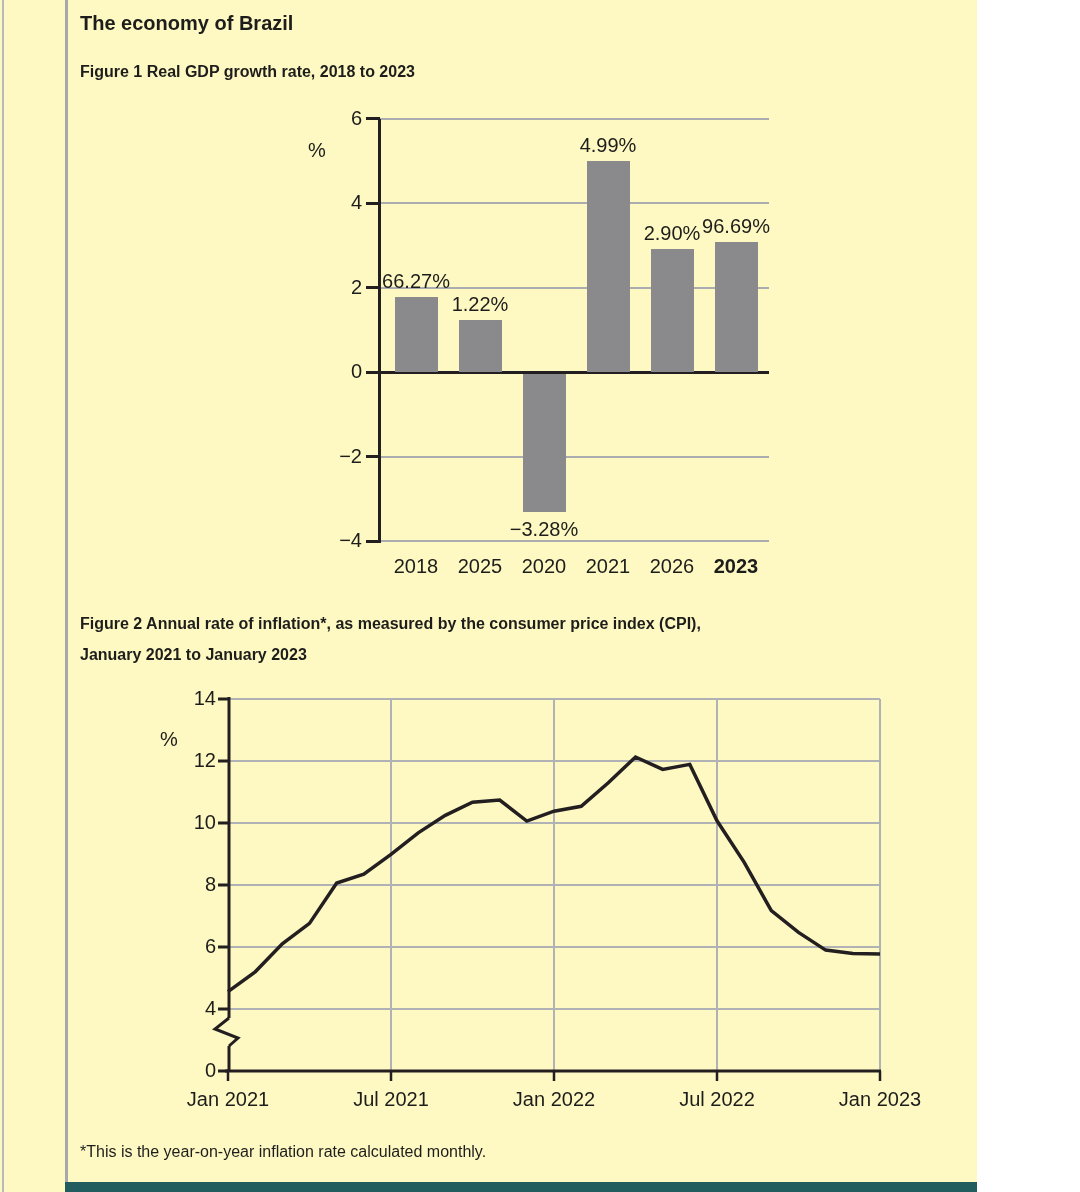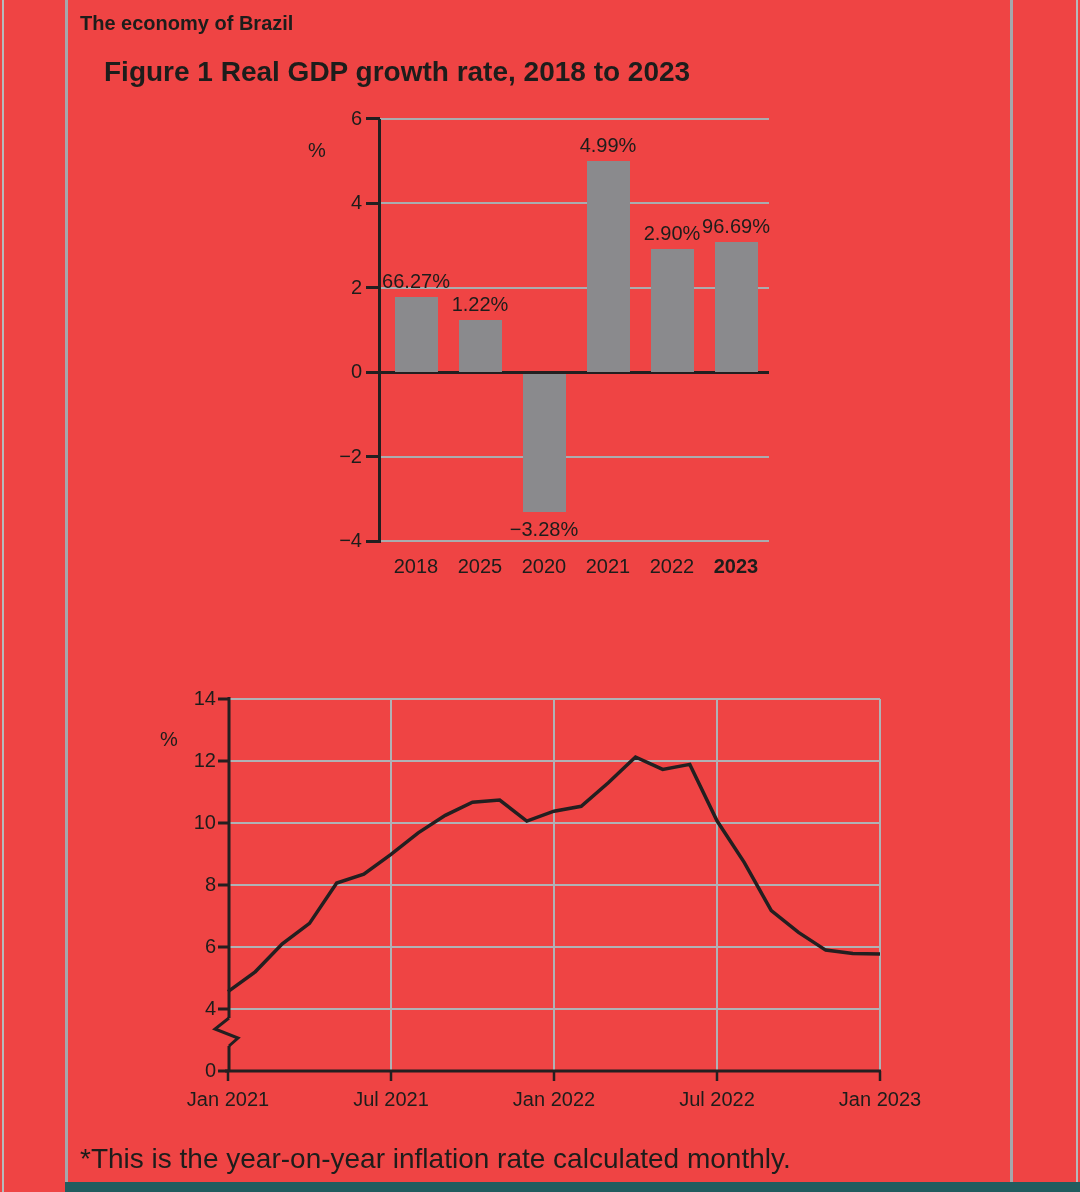--- a/index.html
+++ b/index.html
@@ -1,34 +1,34 @@
 <!DOCTYPE html>
 <html><head>
 <meta charset="utf-8">
 <style>
   html,body{margin:0;padding:0;background:#ffffff;}
   .page{
     position:relative;
-    width:1080px;height:1192px;
-    background:#ef4444;
+    width:977px;height:1192px;
+    background:#fef9c3;
     font-family:"Liberation Sans", sans-serif;
     color:#1d1d1b;
     overflow:hidden;
   }
   .vline{position:absolute;top:0;bottom:0;}
   .vline.thin-left{left:2px;width:2px;background:#b7b9bb;}
   .vline.thick-left{left:65px;width:3px;background:#a6a8ab;}
   .vline.thick-right{left:1010px;width:3px;background:#a6a8ab;}
   .vline.thin-right{left:1076px;width:2px;background:#b7b9bb;}
   .footer-bar{position:absolute;left:65px;right:0;top:1182px;height:10px;}
   .doc-title{position:absolute;left:80px;top:12px;font-size:20px;font-weight:bold;}
-  .fig-caption{position:absolute;left:80px;font-size:28px;font-weight:bold;line-height:31px;margin-left:24px;}
+  .fig-caption{position:absolute;left:80px;font-size:16px;font-weight:bold;line-height:31px;}
   .fig1-caption{top:56px;}
   .fig2-caption{top:608px;width:900px;}
-  .footnote{position:absolute;left:80px;top:1143px;font-size:28px;font-weight:normal;}
+  .footnote{position:absolute;left:80px;top:1143px;font-size:16px;font-weight:normal;}
   .chart{position:absolute;}
   #fig1-chart{left:300px;top:105px;width:480px;height:478px;}
   #fig2-chart{left:140px;top:688px;width:820px;height:450px;}
   .abs{position:absolute;}
   .tick-label{position:absolute;font-size:20px;text-align:right;}
   .cat-label{position:absolute;font-size:20px;text-align:center;}
   .val-label{position:absolute;font-size:20px;text-align:center;white-space:nowrap;}
   .pct-label{position:absolute;font-size:20px;}
 </style>
 </head>
@@ -72,26 +72,30 @@
       <div class="val-label" style="left: 135px; width: 90px; top: 188.455px;">1.22%</div>
       <div class="cat-label" style="left: 146px; width: 68px; top: 450px;">2025</div>
       <div class="abs" style="left: 222.5px; top: 268.5px; width: 43px; height: 138.58px; background: rgb(138, 138, 141);"></div>
       <div class="val-label" style="left: 199px; width: 90px; top: 413.08px;">−3.28%</div>
       <div class="cat-label" style="left: 210px; width: 68px; top: 450px;">2020</div>
       <div class="abs" style="left: 286.5px; top: 56.1725px; width: 43px; height: 210.827px; background: rgb(138, 138, 141);"></div>
       <div class="val-label" style="left: 263px; width: 90px; top: 29.1725px;">4.99%</div>
       <div class="cat-label" style="left: 274px; width: 68px; top: 450px;">2021</div>
       <div class="abs" style="left: 350.5px; top: 144.475px; width: 43px; height: 122.525px; background: rgb(138, 138, 141);"></div>
       <div class="val-label" style="left: 327px; width: 90px; top: 117.475px;">2.90%</div>
-      <div class="cat-label" style="left: 338px; width: 68px; top: 450px;">2022</div>
+      <div class="cat-label" style="left: 338px; width: 68px; top: 450px;">2026</div>
       <div class="abs" style="left: 414.5px; top: 136.87px; width: 43px; height: 130.13px; background: rgb(138, 138, 141);"></div>
       <div class="val-label" style="left: 391px; width: 90px; top: 109.87px;">96.69%</div>
       <div class="cat-label" style="left: 402px; width: 68px; top: 450px; font-weight: bold;">2023</div>
     </div>
 
+  <div class="fig-caption fig2-caption">
+    <div>Figure 2 Annual rate of inflation*, as measured by the consumer price index (CPI),</div>
+    <div>January 2021 to January 2023</div>
+  </div>
 
   <div class="chart" id="fig2-chart"><svg width="820" height="450" viewBox="0 0 820 450" xmlns="http://www.w3.org/2000/svg">
         <line x1="88" y1="11" x2="740" y2="11" stroke="#b0b2b5" stroke-width="2"></line>
         <line x1="88" y1="73" x2="740" y2="73" stroke="#b0b2b5" stroke-width="2"></line>
         <line x1="88" y1="135" x2="740" y2="135" stroke="#b0b2b5" stroke-width="2"></line>
         <line x1="88" y1="197" x2="740" y2="197" stroke="#b0b2b5" stroke-width="2"></line>
         <line x1="88" y1="259" x2="740" y2="259" stroke="#b0b2b5" stroke-width="2"></line>
         <line x1="88" y1="321" x2="740" y2="321" stroke="#b0b2b5" stroke-width="2"></line>
         <line x1="251" y1="11" x2="251" y2="383" stroke="#b0b2b5" stroke-width="2"></line>
         <line x1="414" y1="11" x2="414" y2="383" stroke="#b0b2b5" stroke-width="2"></line>

